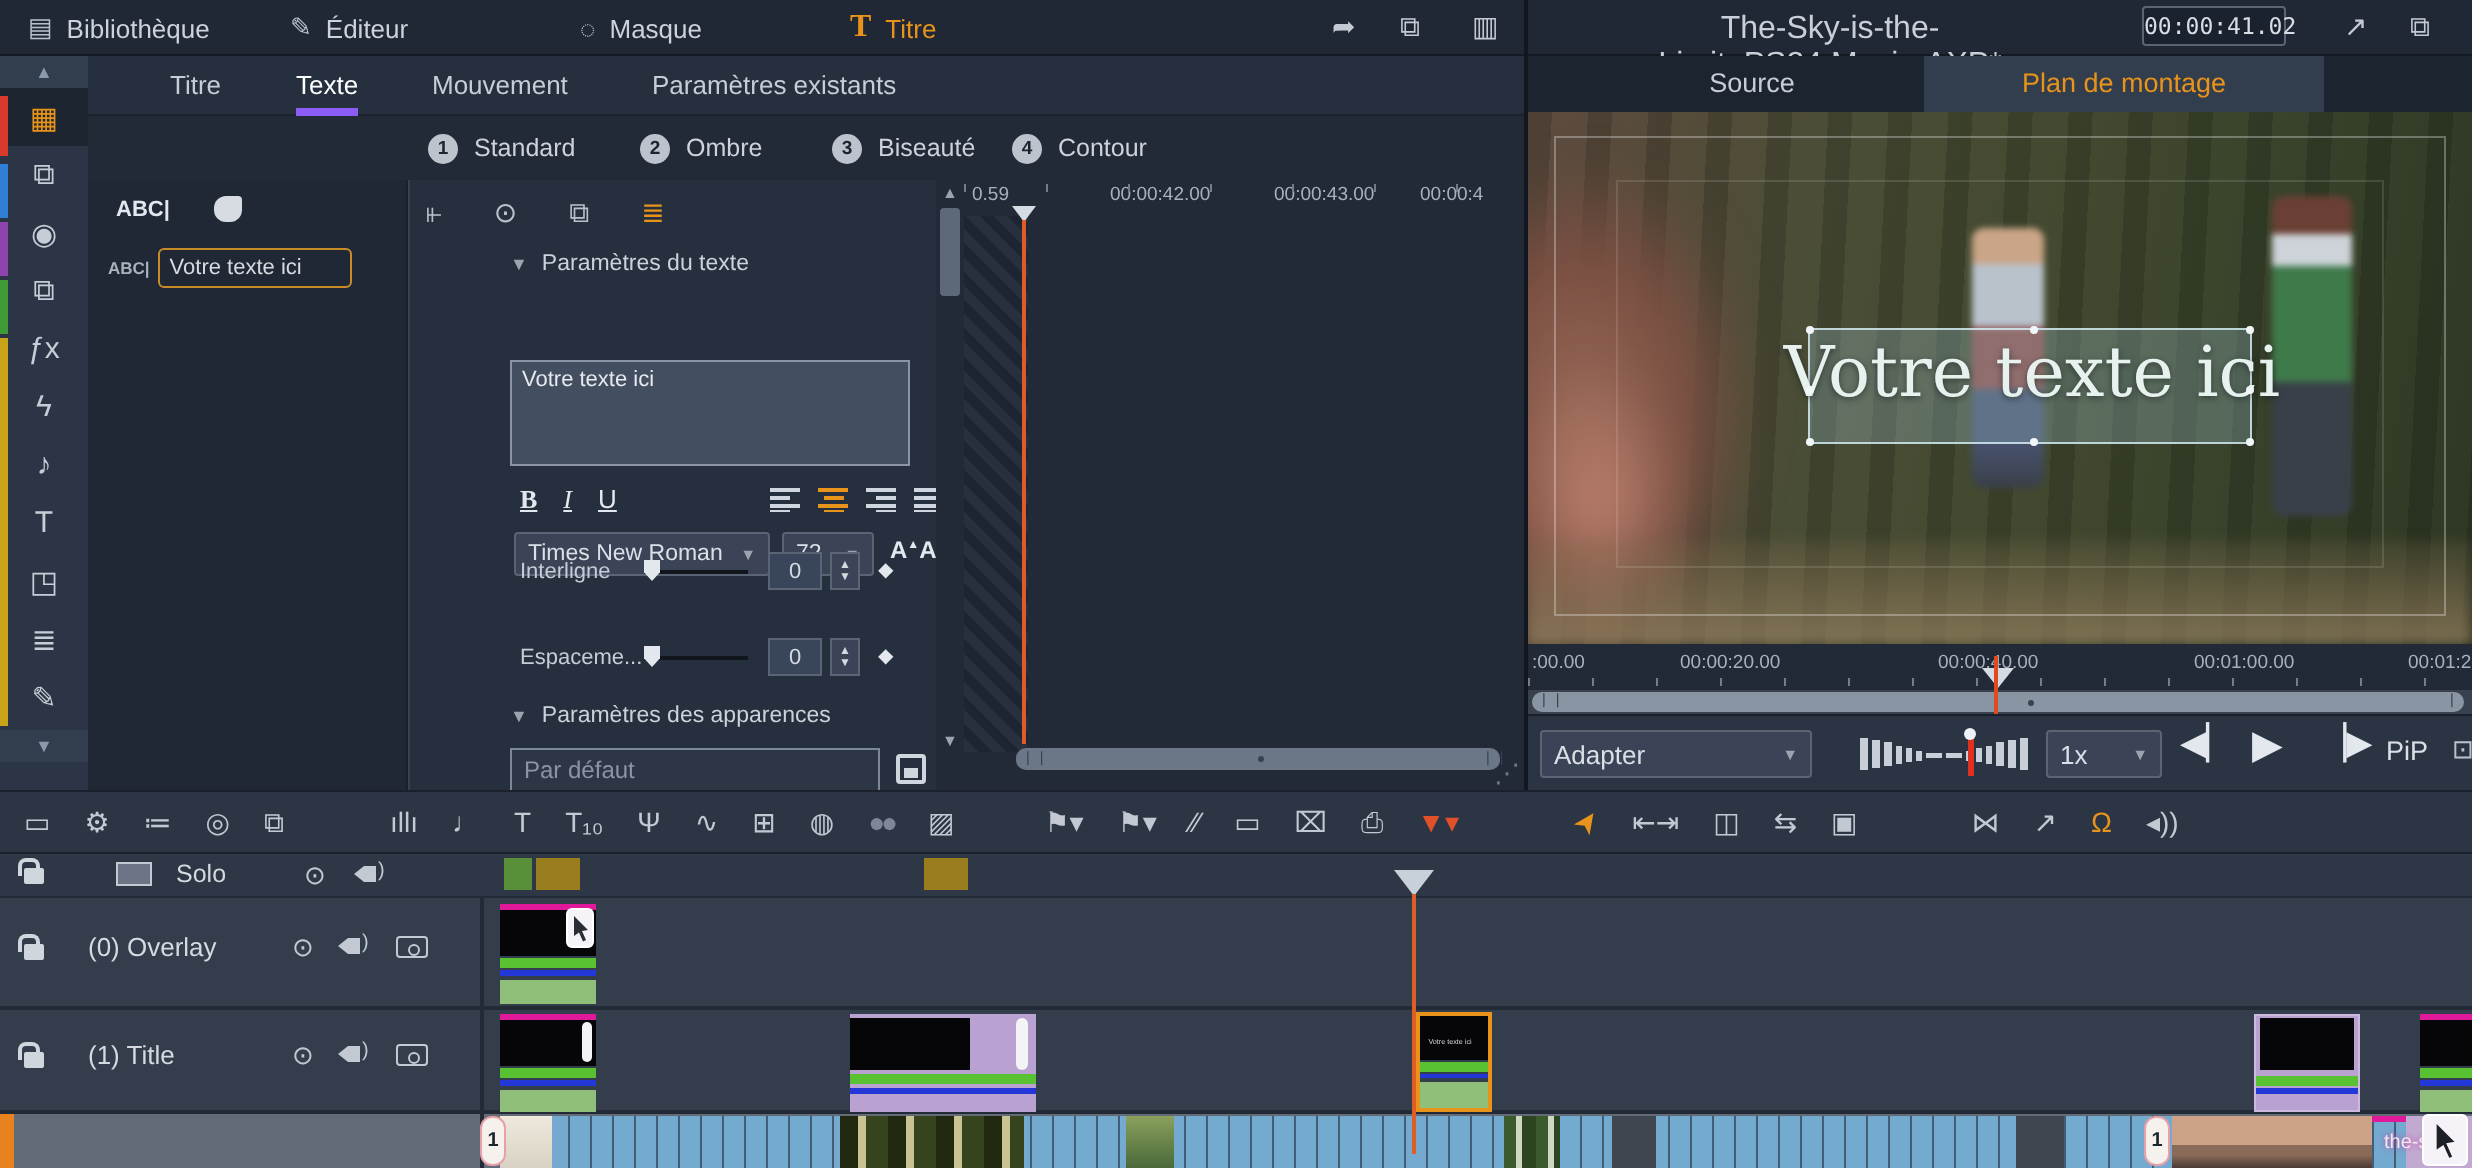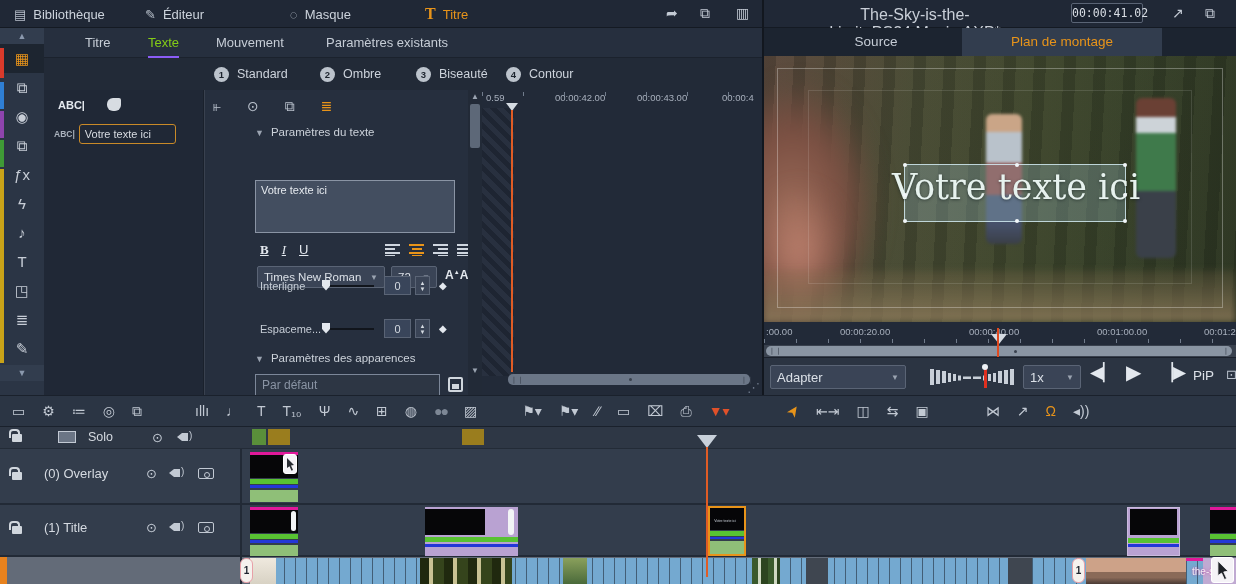--- a/index.html
+++ b/index.html
@@ -35,21 +35,21 @@
   .s-red{ top:20px; height:30px; background:#d93a2b; }
   .s-blue{ top:54px; height:27px; background:#2f7fd4; }
   .s-purple{ top:83px; height:27px; background:#8e44ad; }
   .s-green{ top:112px; height:27px; background:#3f9a36; }
   .s-yellow{ top:141px; height:194px; background:#c9a318; }
 
   
   #editor { left:44px; top:28px; width:718px; height:367px; background:#262f3e; }
   #ed-tabs { position:absolute; left:0; top:0; width:718px; height:30px; background:#262f3e; border-bottom:1px solid #1b222d; }
   .ed-tab { position:absolute; top:0; height:30px; line-height:30px; font-size:13px; color:#c6cdd6; }
-  .ed-tab.active { color:#84cc16; border-bottom:2px solid #8b5cf6; }
+  .ed-tab.active { color:#ffffff; border-bottom:4px solid #8b5cf6; }
   #ed-steps { position:absolute; left:0; top:30px; width:718px; height:32px; background:#222a37; }
   .step { position:absolute; top:0; height:32px; display:flex; align-items:center; gap:8px; font-size:12.5px; color:#cdd3dc; }
   .stepnum { width:15px; height:15px; border-radius:50%; background:#bcc3cc; color:#1d242e; font-size:9.5px; font-weight:bold;
              display:flex; align-items:center; justify-content:center; }
 
   
   #layers { position:absolute; left:0; top:62px; width:160px; height:305px; background:#202836; border-right:1px solid #1a212c; }
   #layers-hdr { position:absolute; left:14px; top:8px; display:flex; gap:22px; align-items:center; }
   .abc-ico { font-weight:bold; font-size:11px; color:#e3e8ee; letter-spacing:0; }
   .blob { width:14px; height:13px; background:#d7dce2; border-radius:6px 2px 6px 6px; }
@@ -362,21 +362,21 @@
       <div class="arr">▲</div>
       <div class="thumb"></div>
       <div class="arr dn">▼</div>
     </div>
 
     <div id="ed-tl">
       <div id="ed-ruler">
         <span style="left:4px">0.59</span>
         <span style="left:73px">00:00:42.00</span>
         <span style="left:155px">00:00:43.00</span>
-        <span style="left:240px">00:00:4</span>
+        <span style="left:228px">00:00:4</span>
         <span class="ticks"></span>
       </div>
       <div id="ed-hatch"></div>
       <span class="ph-tri" style="left:24px; top:13px"></span>
       <span class="ph-line" style="left:29px; top:20px; height:262px"></span>
       <div class="hbar" style="left:26px; top:284px; width:242px">
         <span class="grip" style="left:3px">❘❘</span>
           <span class="dot"></span>
           <span class="grip" style="right:3px">❘❘</span>
       </div>

